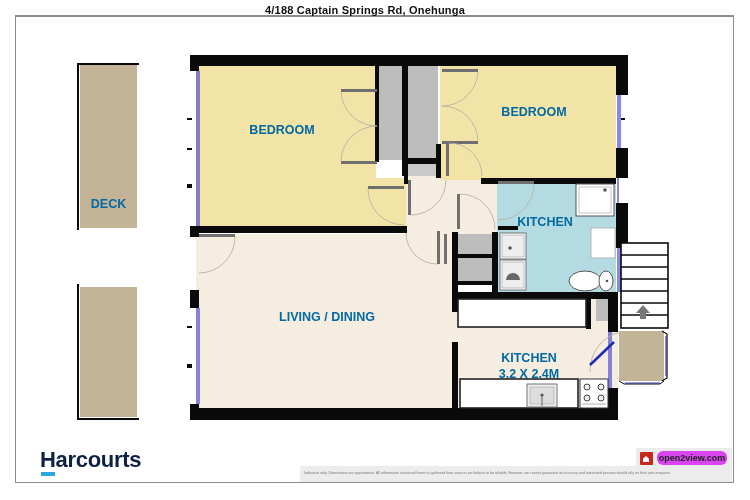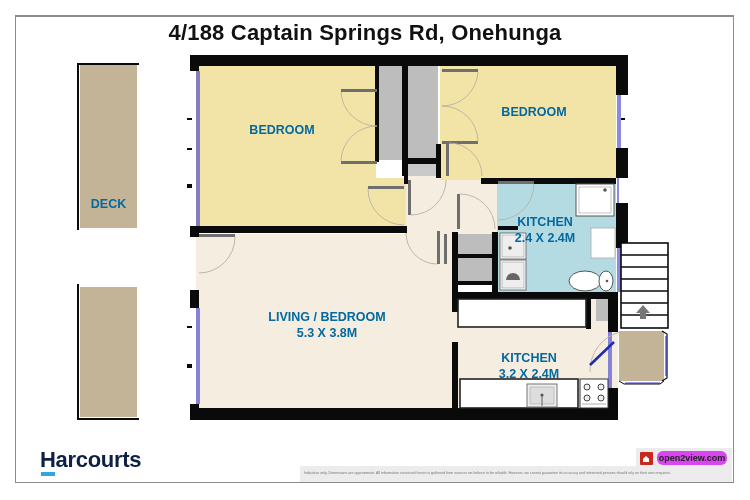--- a/index.html
+++ b/index.html
@@ -1,18 +1,18 @@
 <!DOCTYPE html>
 <html><head>
 <meta charset="utf-8">
 <style>
   html,body{margin:0;padding:0;background:#ffffff;}
   body{width:750px;height:500px;position:relative;overflow:hidden;font-family:"Liberation Sans",sans-serif;}
   .frame{position:absolute;left:15px;top:15px;width:719px;height:468px;border:1px solid #8c8c8c;border-top:2px solid #8c8c8c;box-sizing:border-box;background:#fff;}
-  .title{position:absolute;left:0;width:750px;top:20px;text-align:center;font-weight:bold;font-size:22px;color:#111;letter-spacing:0.2px;}
+  .title{position:absolute;left:0;width:750px;top:4px;text-align:center;font-weight:bold;font-size:11px;color:#111;letter-spacing:0.2px;}
   .title span{position:relative;left:-10px;}
   .plan{position:absolute;left:0;top:0;width:750px;height:500px;}
   .lbl{position:absolute;font-weight:bold;font-size:12.5px;color:#0369a1;text-align:center;line-height:16px;white-space:nowrap;}
   .harcourts{position:absolute;left:40px;top:447px;font-size:22px;font-weight:bold;color:#0d2145;letter-spacing:-0.3px;}
   .harcourts-bar{position:absolute;left:41px;top:472px;width:14px;height:4px;background:#2ea8dc;}
   .disclaimer-band{position:absolute;left:300px;top:466px;width:432px;height:16px;background:#ececec;}
   .disclaimer{position:absolute;left:304px;top:470px;width:426px;font-size:3.6px;color:#777;white-space:nowrap;overflow:hidden;line-height:6px;}
   .o2v-band{position:absolute;left:636px;top:448px;width:96px;height:20px;background:#ececec;}
   .o2v-icon{position:absolute;left:640px;top:452px;width:13px;height:13px;background:#c8281e;border-radius:1px;}
   .o2v-icon:after{content:"";position:absolute;left:3px;top:4px;width:6px;height:6px;background:#fff;clip-path:polygon(50% 0,100% 45%,100% 100%,0 100%,0 45%);}
@@ -199,25 +199,23 @@
 </svg>
 
 <div class="lbl" style="left:232px;top:122px;width:100px;">
   <div>BEDROOM</div>
 </div>
 <div class="lbl" style="left:484px;top:104px;width:100px;">
   <div>BEDROOM</div>
 </div>
 <div class="lbl" style="left:490px;top:214px;width:110px;">
   <div>KITCHEN</div>
-  <div>2.4 X 2.4M</div>
 </div>
 <div class="lbl" style="left:262px;top:309px;width:130px;">
-  <div>LIVING / BEDROOM</div>
-  <div>5.3 X 3.8M</div>
+  <div>LIVING / DINING</div>
 </div>
 <div class="lbl" style="left:484px;top:338px;width:90px;margin-top:12px;">
   <div>KITCHEN</div>
   <div>3.2 X 2.4M</div>
 </div>
 <div class="lbl" style="left:80px;top:196px;width:57px;">
   <div>DECK</div>
 </div>
 
 <div class="harcourts">Harcourts</div>

